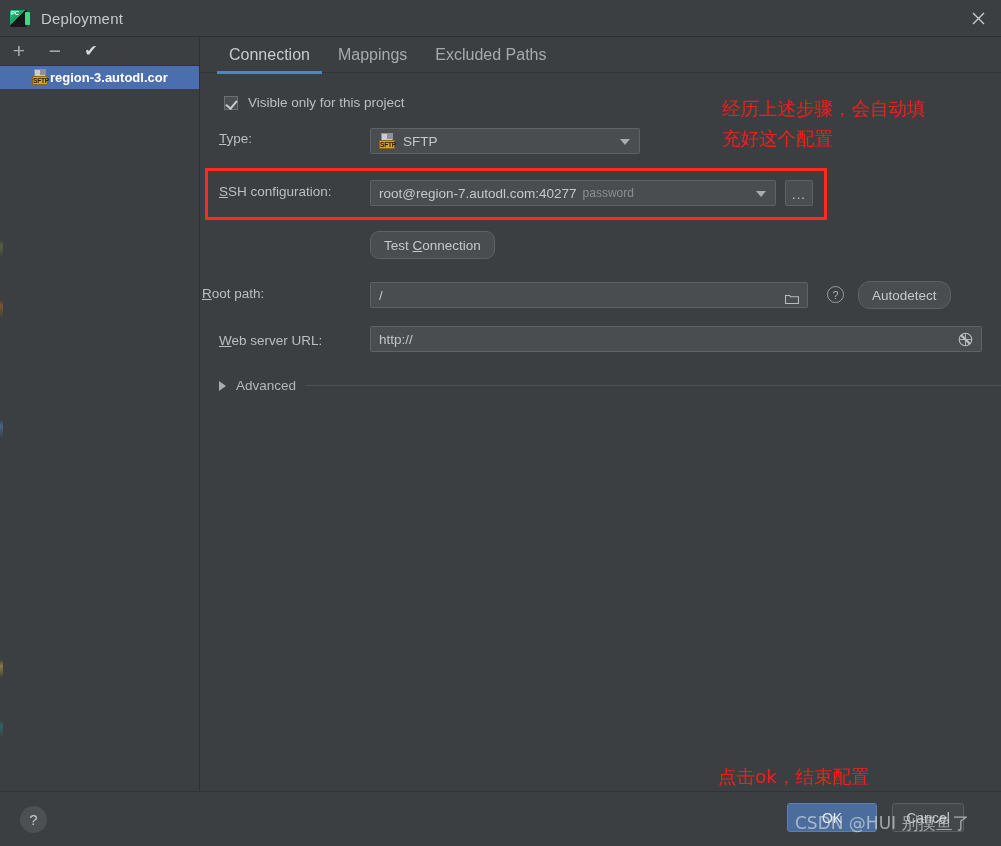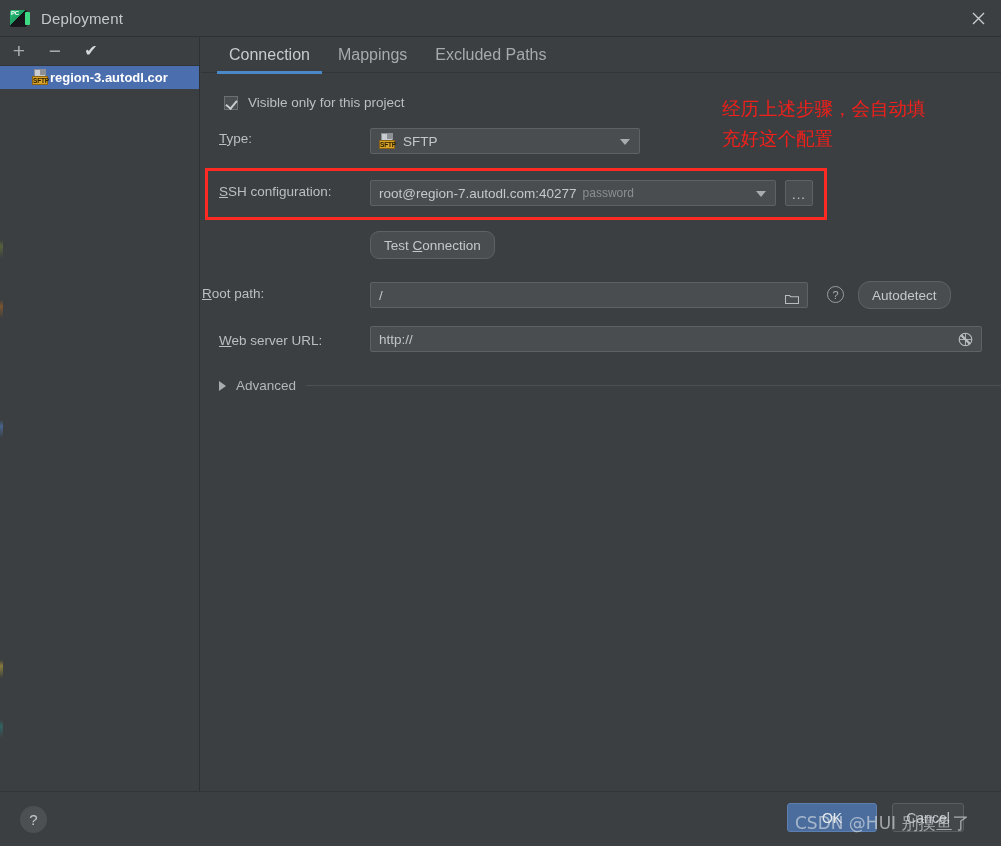--- a/index.html
+++ b/index.html
@@ -450,20 +450,21 @@
   </div>
 
   <div class="adv-row">
     <span class="adv-tri"></span>
     <span class="adv-label">Advanced</span>
     <span class="adv-line"></span>
   </div>
 
   <div class="annot" style="left:722px; top:94px;">经历上述步骤，会自动填
 充好这个配置</div>
+  <div class="annot" style="left:718px; top:762px;">点击ok，结束配置</div>
 
   <div class="bottombar">
     <div class="help-btn">?</div>
   </div>
   <div class="ok-btn">OK</div>
   <div class="cancel-btn">Cancel</div>
   <div class="watermark">CSDN @HUI 别摸鱼了</div>
 
 </div>
 

